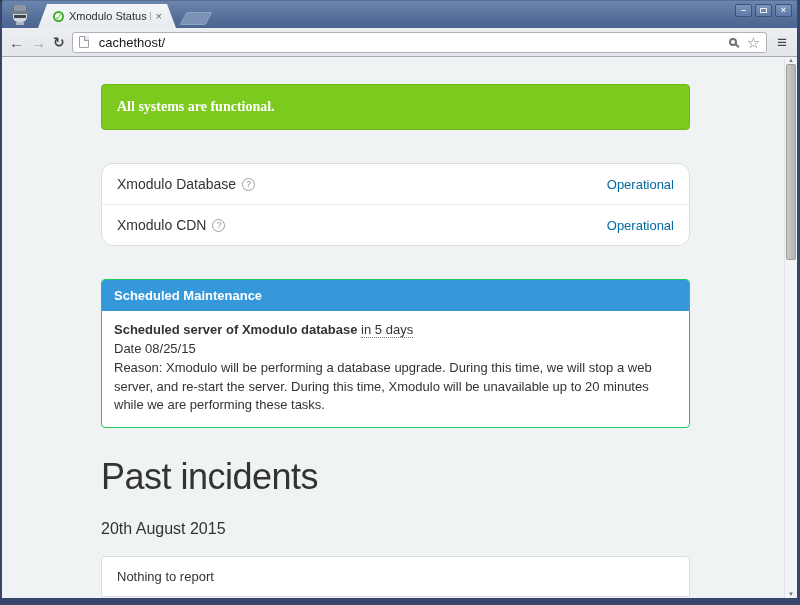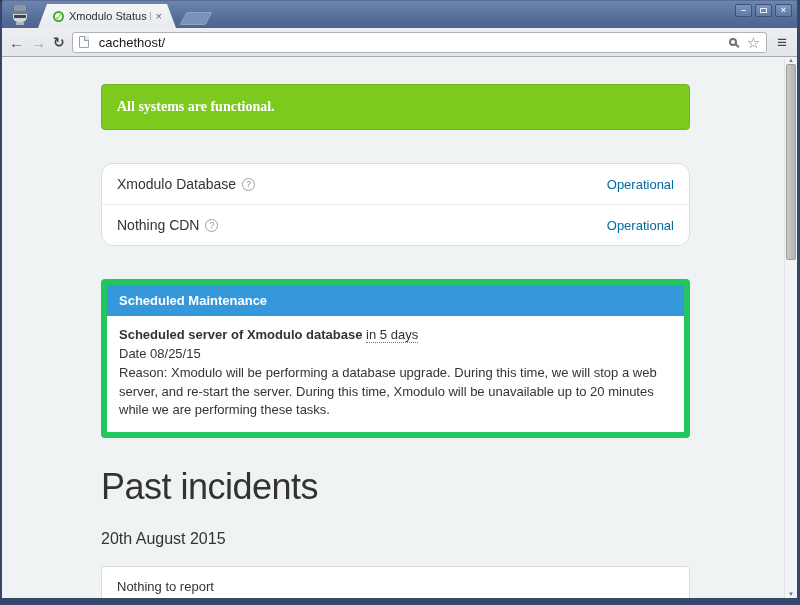--- a/index.html
+++ b/index.html
@@ -86,21 +86,21 @@
   }
 
   .panel { margin-top:33px; background:#fff; border:1px solid #d9dde0; border-radius:12px; }
   .comp-row { display:flex; align-items:center; padding:12px 15px; }
   .comp-row + .comp-row { border-top:1px solid #ececec; }
   .comp-name { font-size:14px; color:#333; display:flex; align-items:center; gap:6px; }
   .help-icon { width:13px; height:13px; border:1px solid #9aa0a6; border-radius:50%;
     color:#8a9096; font-size:9px; line-height:11px; text-align:center; }
   .comp-status { margin-left:auto; font-size:13px; color:#0369a1; }
 
-  .maint { margin-top:33px; border:6px solid #22c55e; border-radius:4px; background:#fff; overflow:hidden; }
+  .maint { margin-top:33px; border:1px solid #22c55e; border-radius:4px; background:#fff; overflow:hidden; }
   .maint-header { background:#3498db; color:#fff; font-size:13px; font-weight:bold; padding:8px 12px; }
   .maint-body { padding:10px 12px 12px 12px; font-size:13px; line-height:1.45; color:#333; }
   .maint-title { font-weight:bold; }
   .maint-eta { font-weight:normal; color:#333; border-bottom:1px dotted #777;margin-top:36px; }
 
   .past-heading { margin-top:28px; font-size:36px; font-weight:300; color:#333; letter-spacing:-0.5px; }
   .past-date { margin-top:22px; font-size:16px; font-weight:normal; color:#333; }
   .report-panel { margin-top:18px; background:#fff; border:1px solid #d9dde0; border-radius:4px 4px 0 0;
     padding:12px 15px; font-size:13px; color:#333; }
 
@@ -173,21 +173,21 @@
       <div class="panel">
         <div class="comp-row">
           <span class="comp-name">
             <span>Xmodulo Database</span>
             <span class="help-icon">?</span>
           </span>
           <span class="comp-status">Operational</span>
         </div>
         <div class="comp-row">
           <span class="comp-name">
-            <span>Nothing CDN</span>
+            <span>Xmodulo CDN</span>
             <span class="help-icon">?</span>
           </span>
           <span class="comp-status">Operational</span>
         </div>
       </div>
 
       <div class="maint">
         <div class="maint-header">Scheduled Maintenance</div>
         <div class="maint-body">
           <div>

